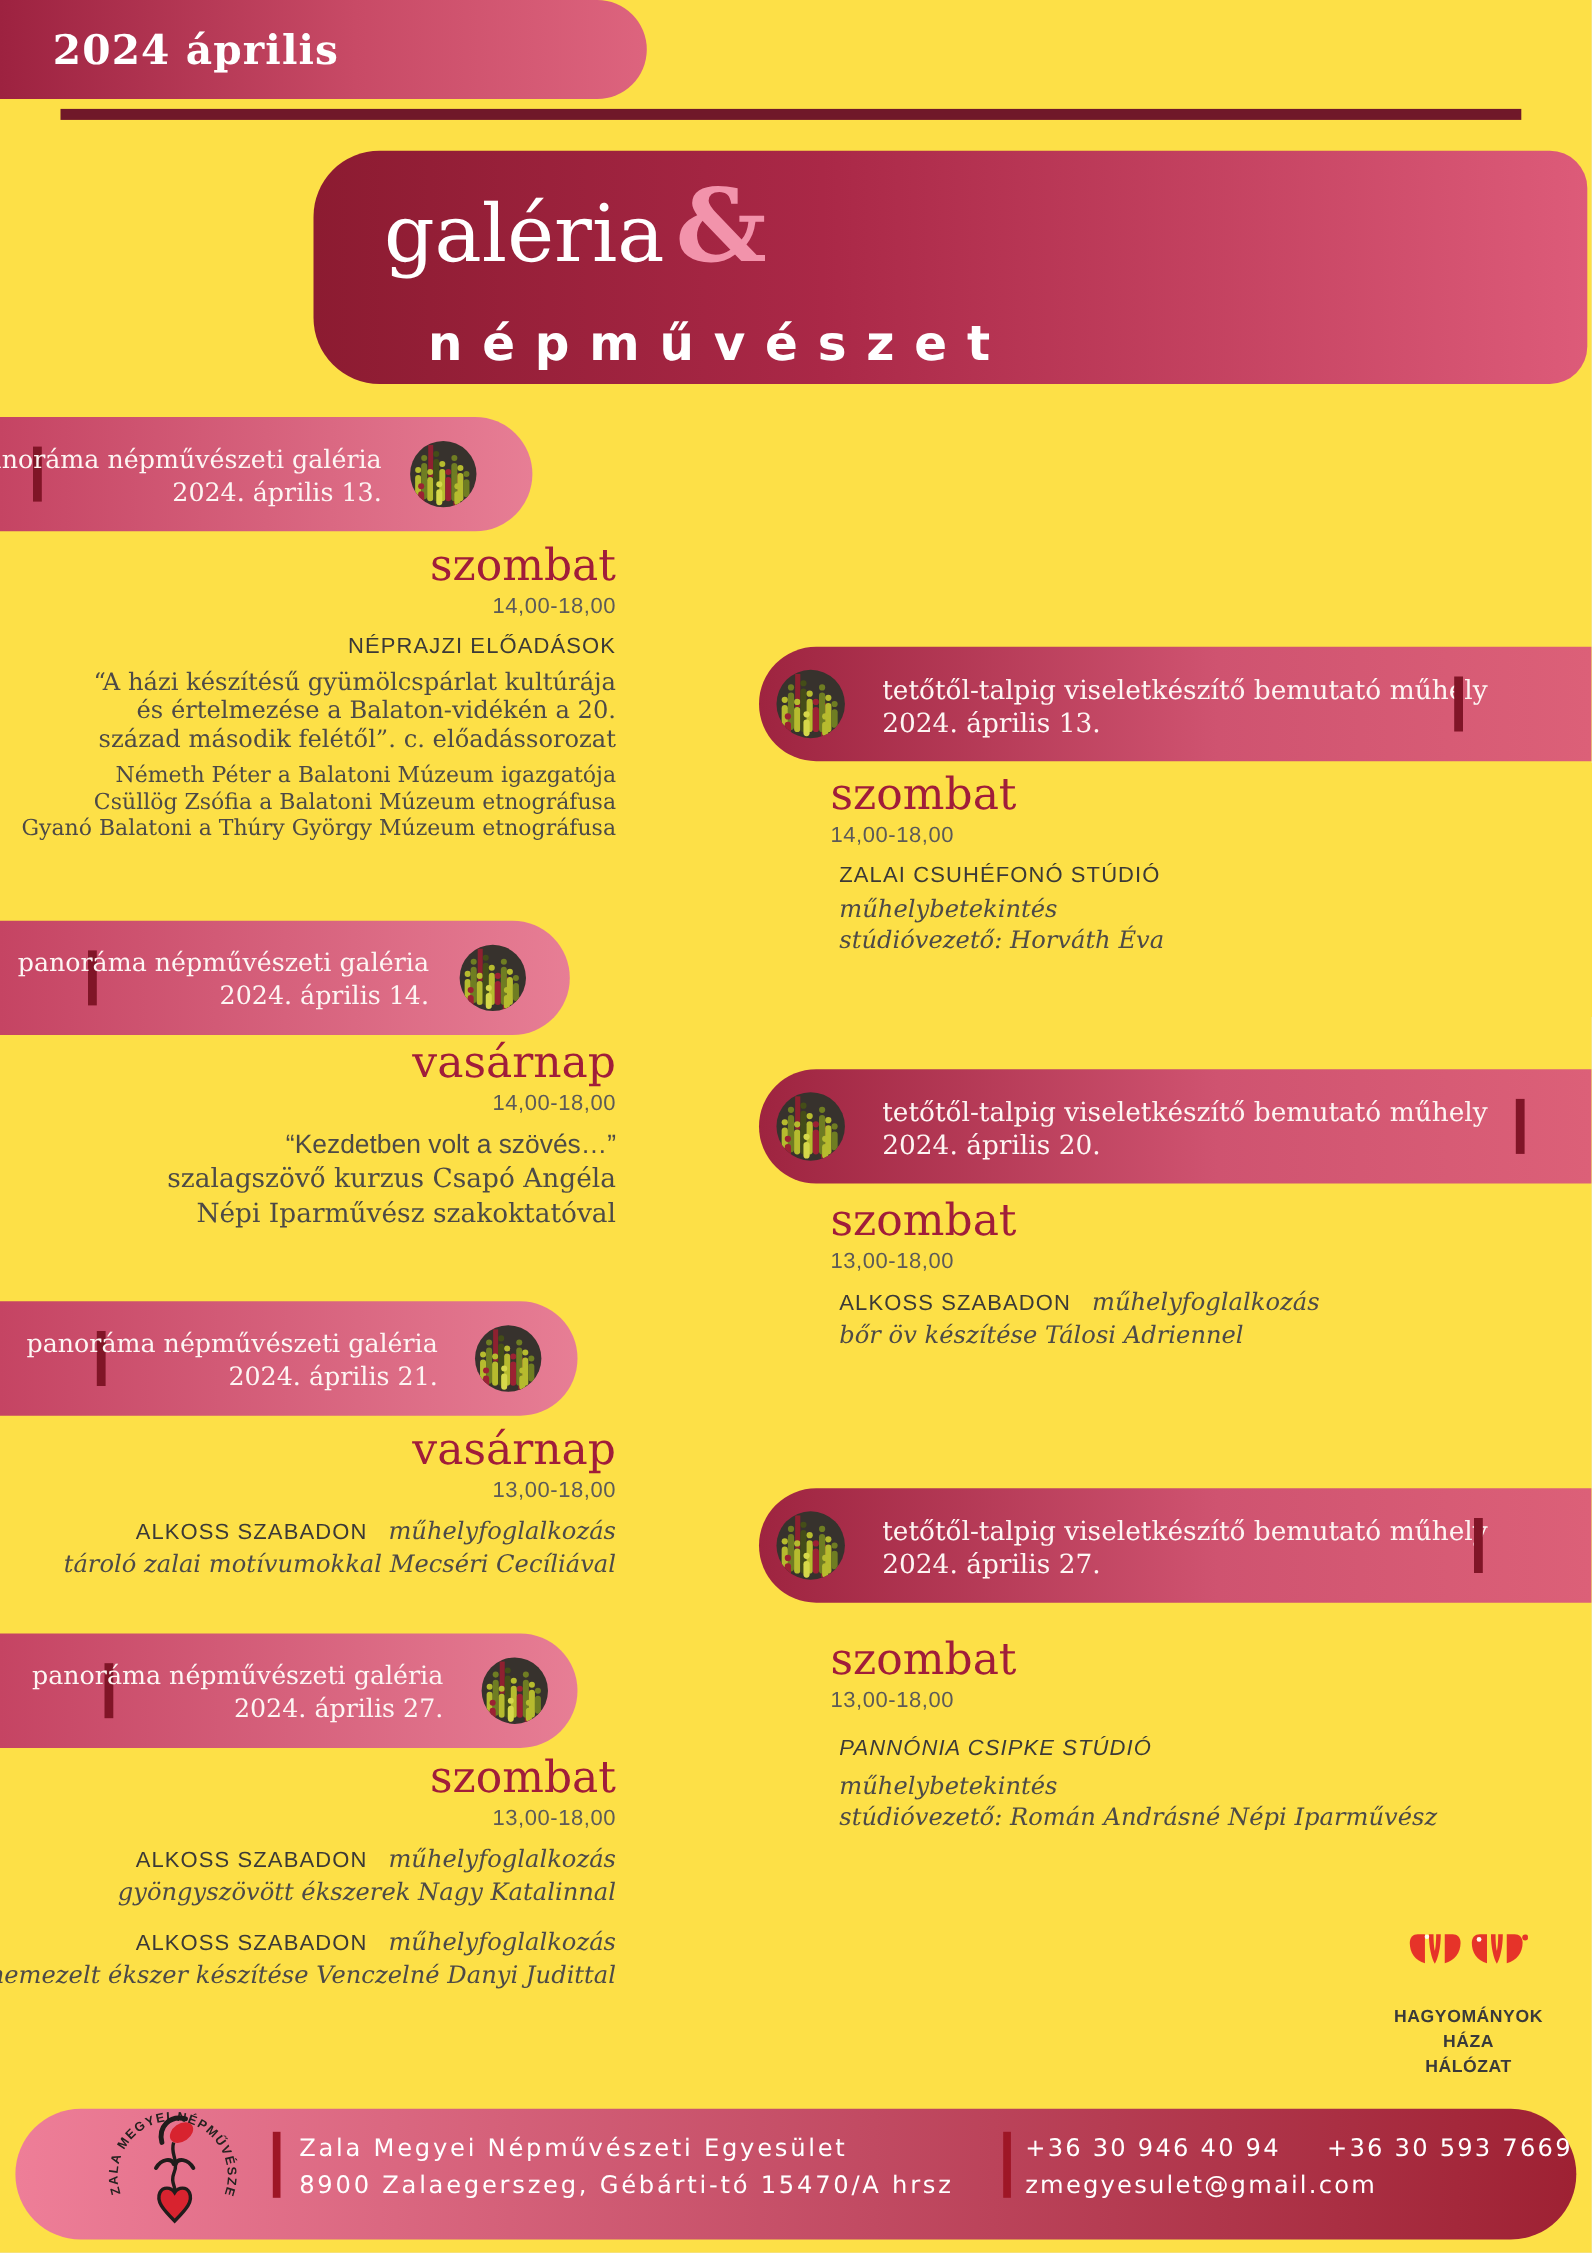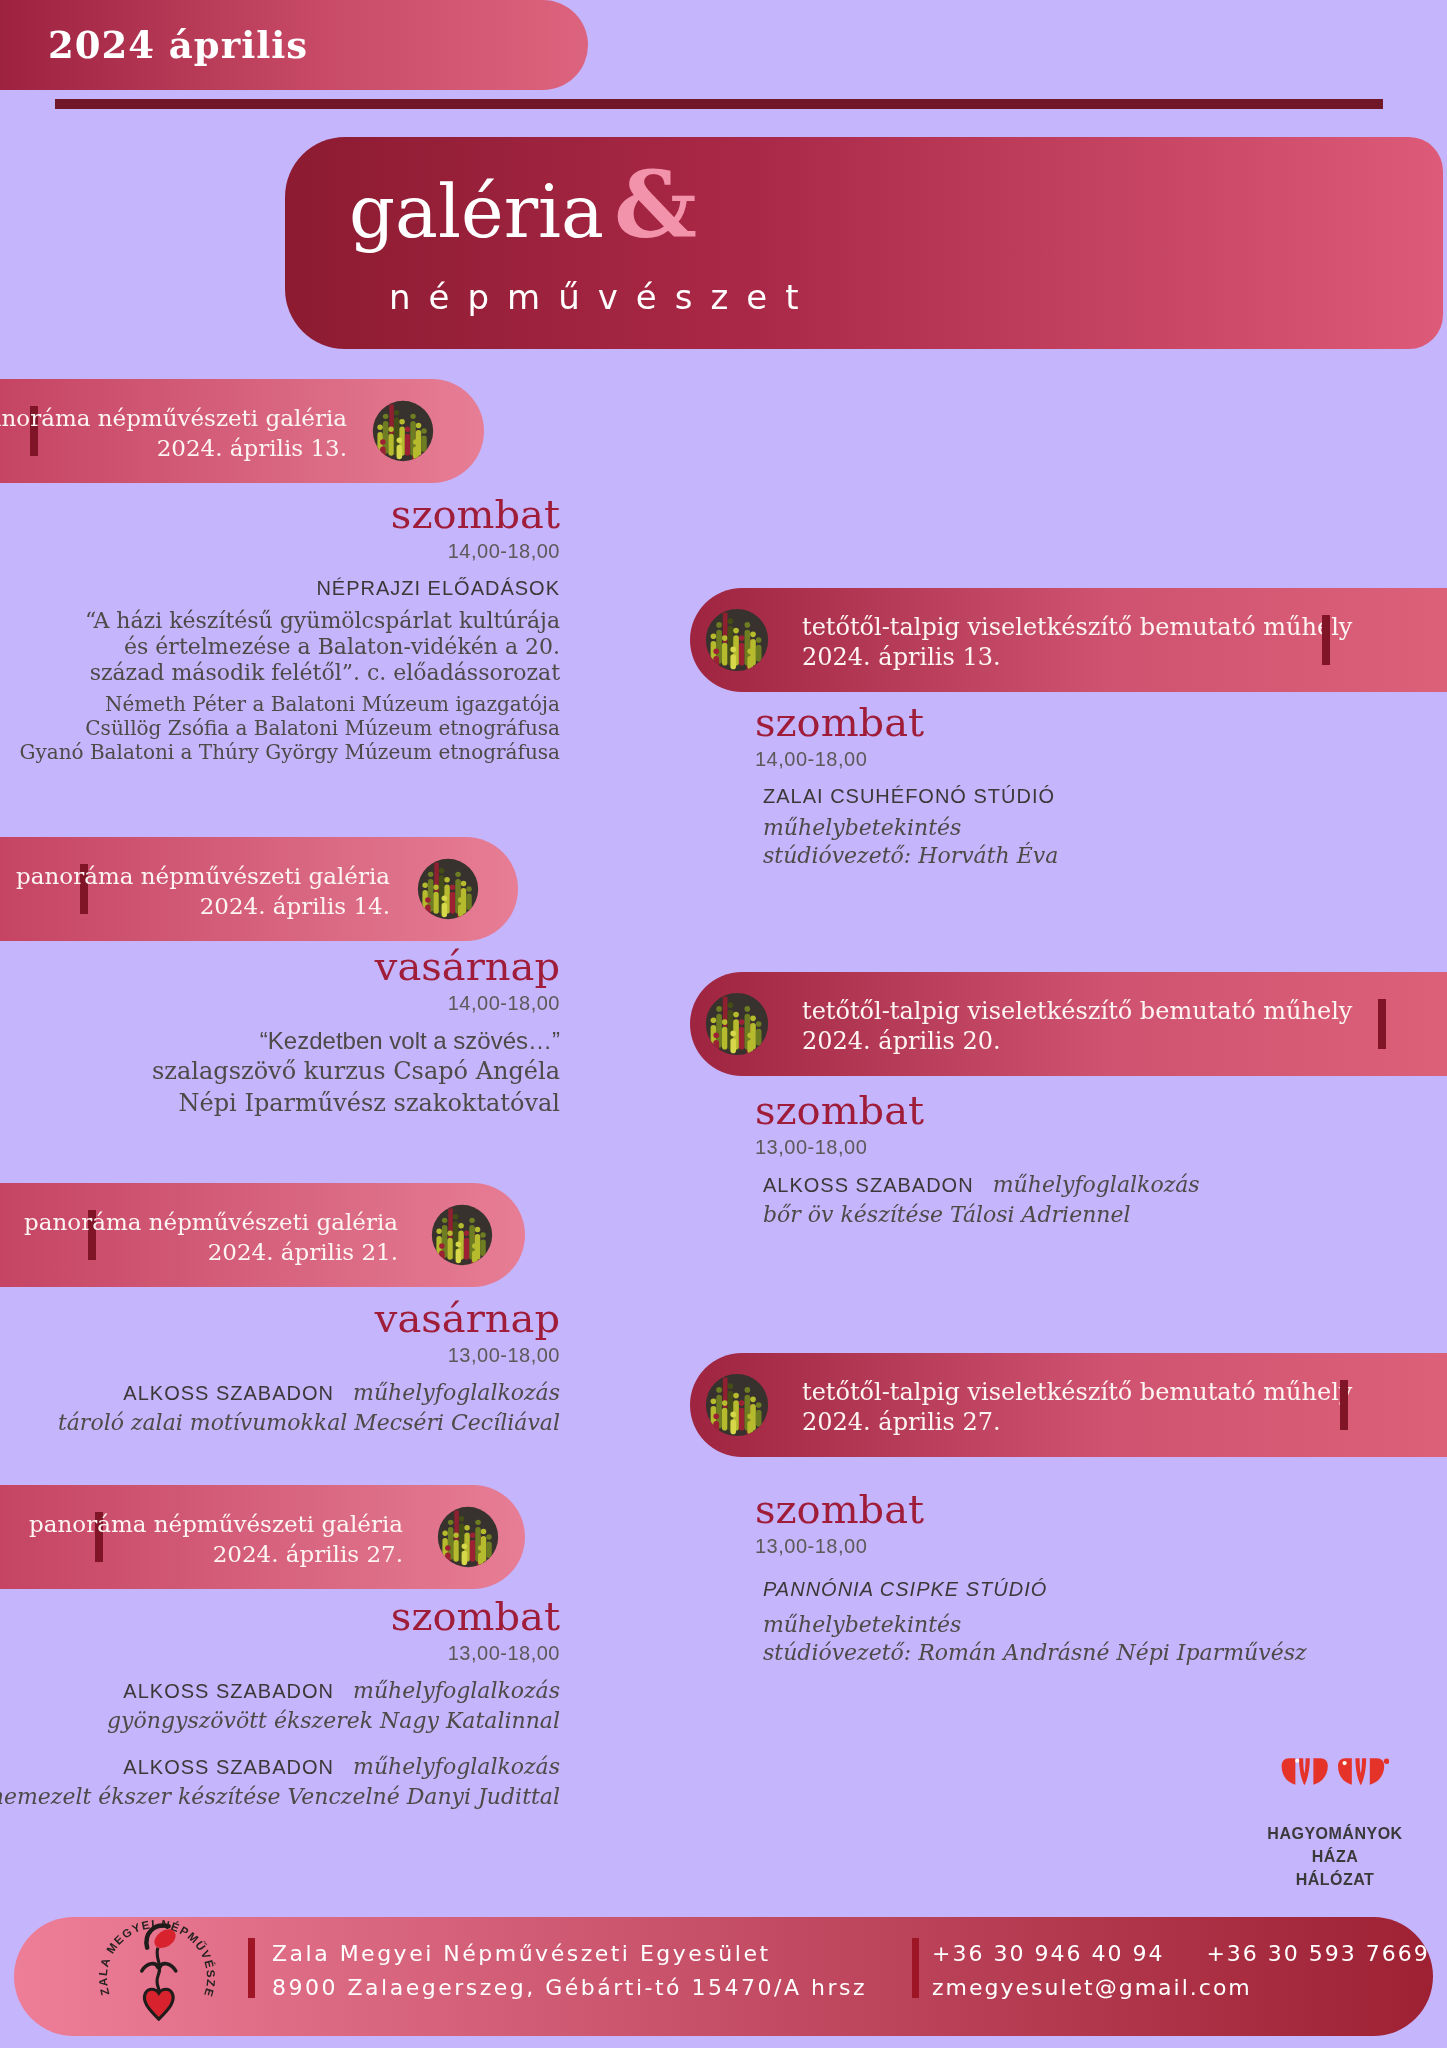--- a/index.html
+++ b/index.html
@@ -1,41 +1,41 @@
 <!DOCTYPE html>
 <html><head>
 <meta charset="utf-8">
 <style>
   html,body{margin:0;padding:0;}
   body{background:#e8e8e4;}
   .poster{
     position:relative; width:1447px; height:2048px; margin:0 auto;
-    background:#c4b5fd; overflow:hidden;
+    background:#fde047; overflow:hidden;
     font-family:"DejaVu Serif", serif; color:#4d4a47;
   }
   
   .top-banner{
     position:absolute; left:0; top:0; width:588px; height:90px;
     background:linear-gradient(90deg,#9d2240 0%,#c84a66 55%,#dd647e 100%);
     border-radius:0 46px 46px 0;
     display:flex; align-items:center;
   }
   .top-banner .month{ font-weight:bold; font-size:37px; color:#ffffff; padding-left:48px; letter-spacing:1px;}
   .top-divider{ position:absolute; left:55px; top:99px; width:1328px; height:10px; background:#701829;}
   
   .brand{
     position:absolute; left:285px; top:137px; width:1158px; height:212px;
     background:linear-gradient(90deg,#8c1b31 0%,#aa2847 40%,#dd5b79 100%);
     border-radius:60px 34px 34px 60px;
   }
   .brand-title{ position:absolute; left:64px; top:14px; white-space:nowrap;}
   .brand-title .t1{ font-size:72px; color:#ffffff;}
   .brand-title .amp{ font-size:92px; font-weight:bold; color:#f293ab; margin-left:10px;}
-  .brand-sub{ position:absolute; left:104px; top:140px; font-family:"DejaVu Sans",sans-serif;
-    font-size:34px; color:#ffffff; letter-spacing:18px; white-space:nowrap;}
+  .brand-sub{ position:absolute; left:104px; top:150px; font-family:"DejaVu Sans",sans-serif;
+    font-size:44px; color:#ffffff; letter-spacing:18px; white-space:nowrap;font-weight:bold;}
   
   .lbanner{
     position:absolute; left:0; height:104px;
     background:linear-gradient(90deg,#c54463 0%,#e77e95 100%);
     border-radius:0 52px 52px 0;
   }
   .rbanner{
     position:absolute; left:690px; width:757px; height:104px;
     background:linear-gradient(90deg,#9e2440 0%,#cf5370 55%,#dc6078 100%);
     border-radius:52px 0 0 52px;

